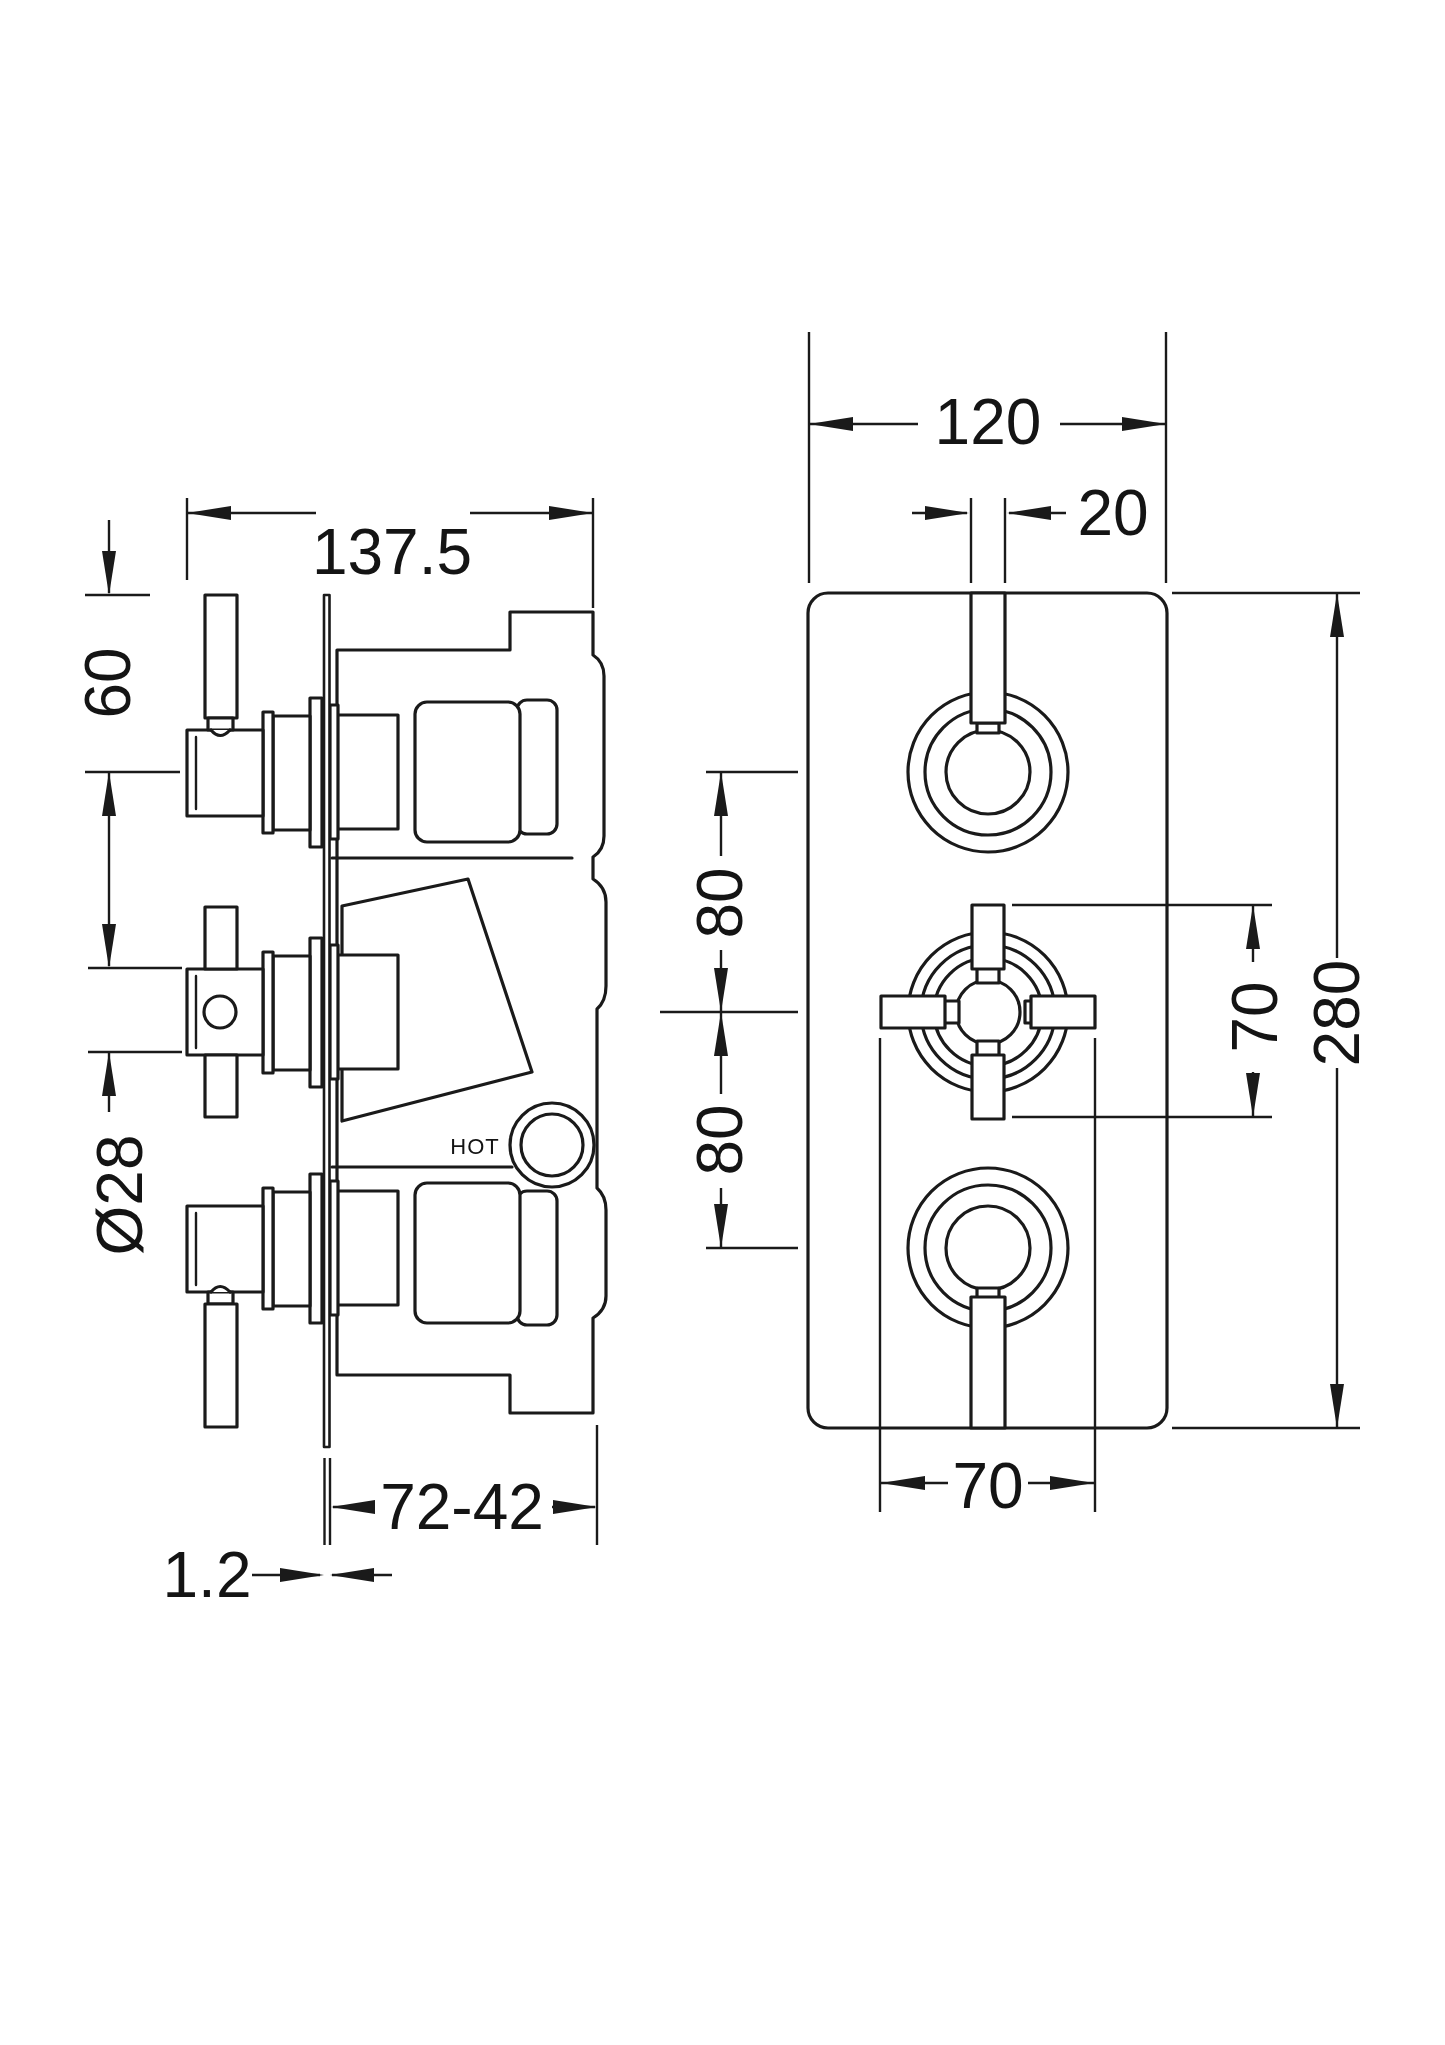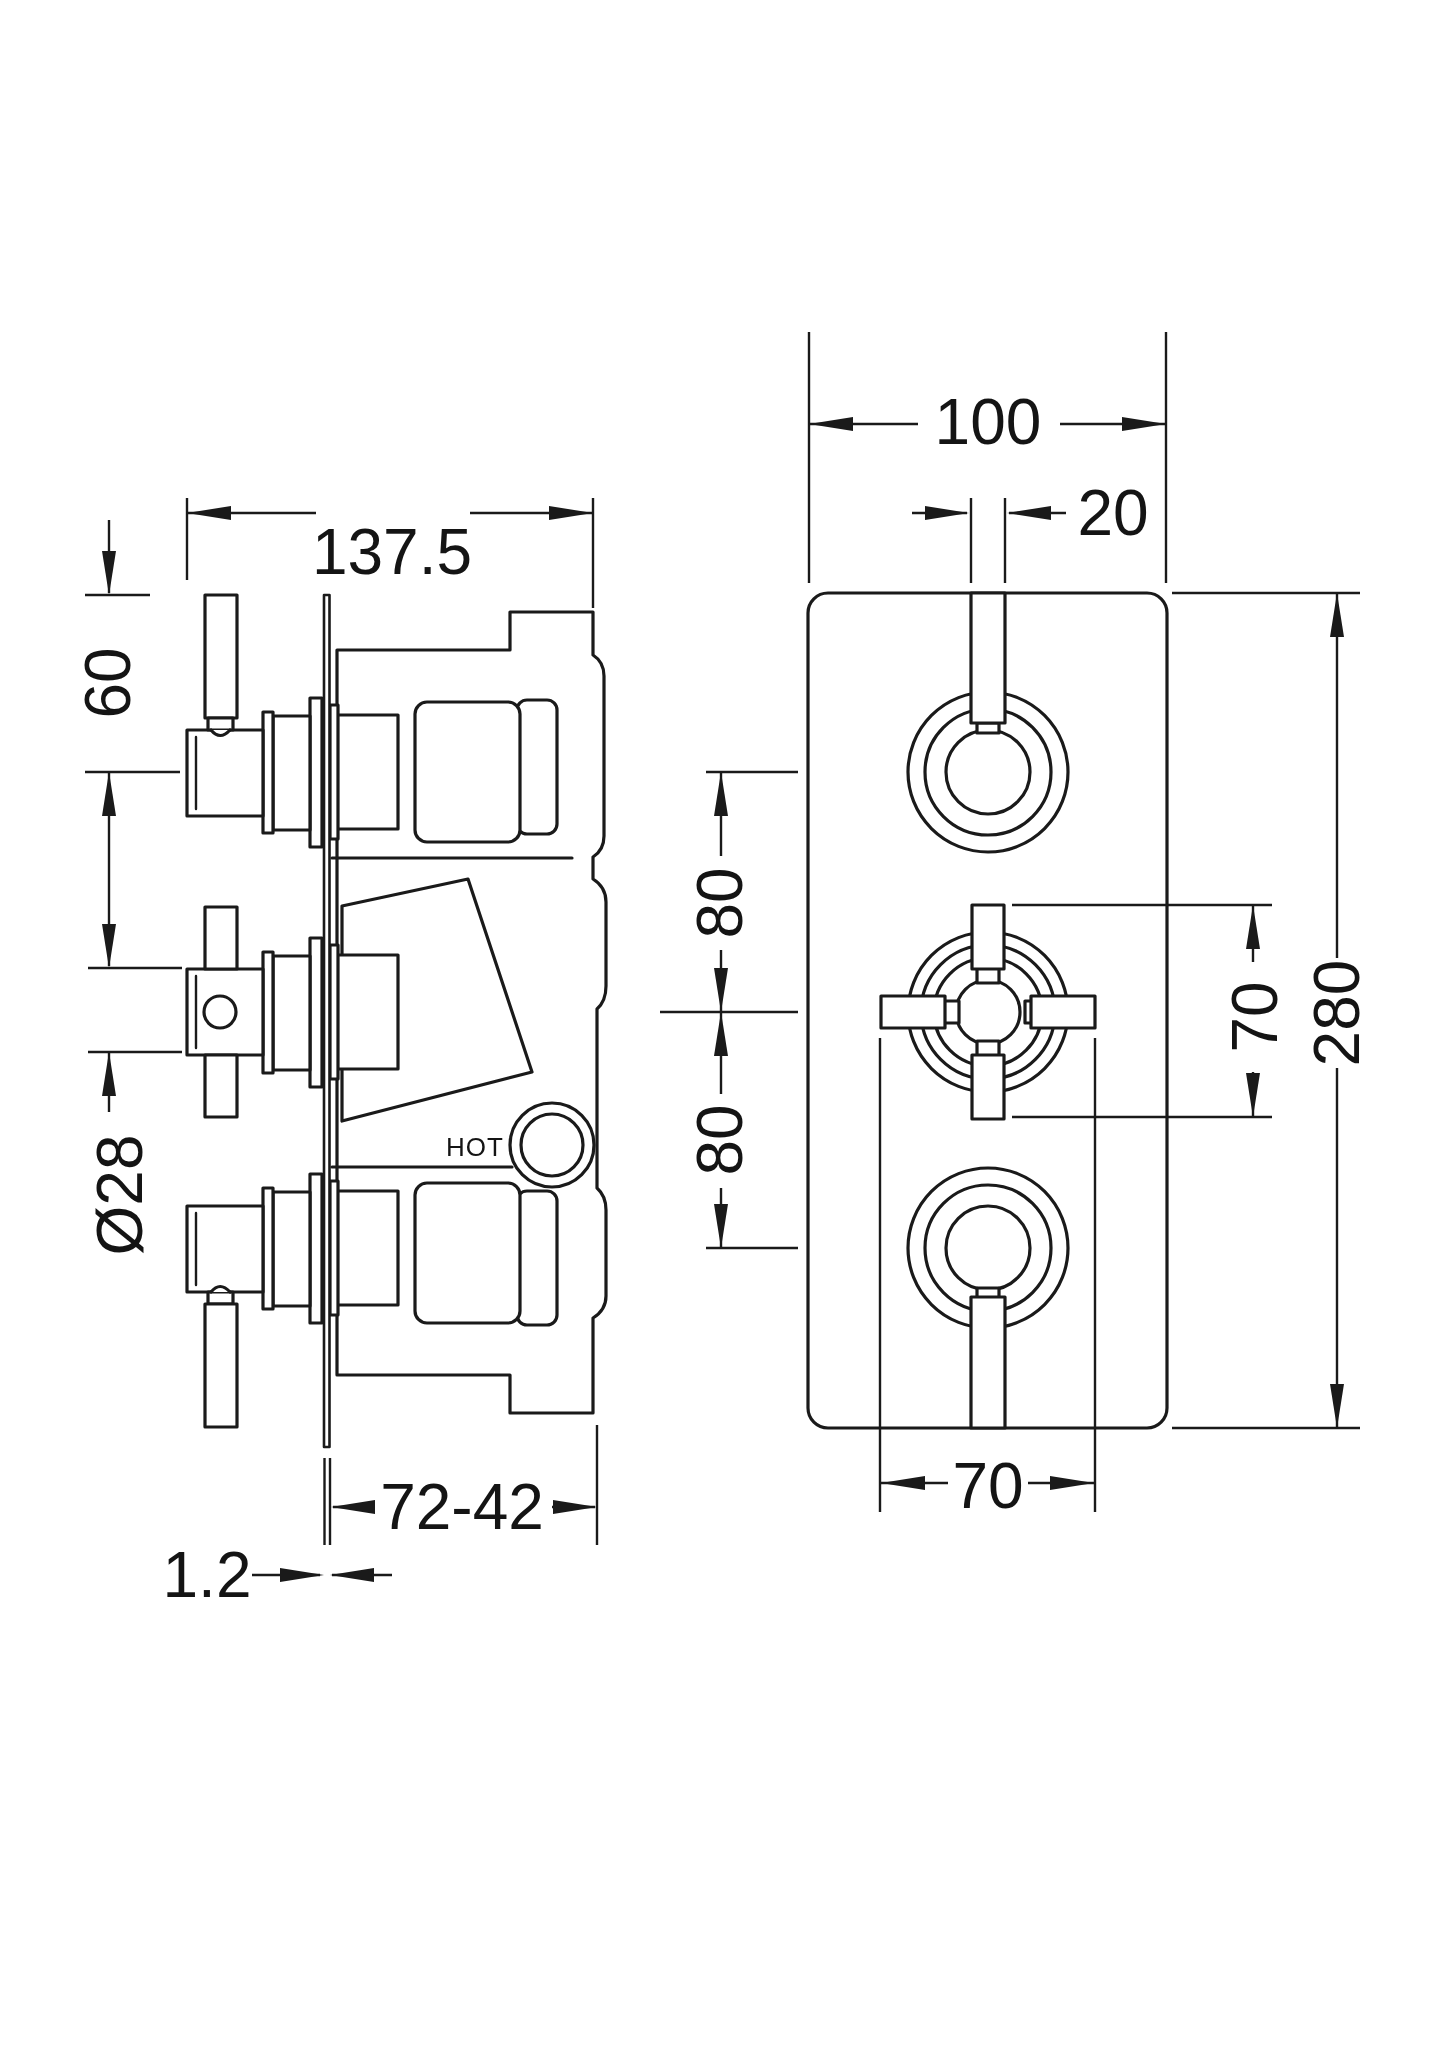--- a/index.html
+++ b/index.html
@@ -16,21 +16,21 @@
     transform:translate(-50%,-50%);
     font-size:64px;
     color:#141414;
     white-space:nowrap;
     line-height:1;
   }
   .dim-label.rot{transform:translate(-50%,-50%) rotate(-90deg);}
   .port-label{
     position:absolute;
     transform:translate(-50%,-50%);
-    font-size:26px;
+    font-size:22px;
     letter-spacing:1px;
     color:#141414;
     white-space:nowrap;
   }
 </style>
 </head>
 <body>
 
 <div class="canvas">
 
@@ -235,21 +235,21 @@
         <polygon points="1094,1483 1050,1476 1050,1490"></polygon>
   </g>
 </svg>
 
 <div class="dim-label" style="left:392px;top:512px;margin-top:40px;">137.5</div>
 <div class="dim-label rot" style="left:108px;top:683px;">60</div>
 <div class="dim-label rot" style="left:120px;top:1195px;">Ø28</div>
 <div class="dim-label" style="left:462px;top:1507px;">72-42</div>
 <div class="dim-label" style="left:207px;top:1575px;">1.2</div>
 
-<div class="dim-label" style="left:988px;top:422px;">100</div>
+<div class="dim-label" style="left:988px;top:422px;">120</div>
 <div class="dim-label" style="left:1113px;top:513px;">20</div>
 <div class="dim-label rot" style="left:720px;top:903px;">80</div>
 <div class="dim-label rot" style="left:720px;top:1140px;">80</div>
 <div class="dim-label rot" style="left:1255px;top:1017px;">70</div>
 <div class="dim-label rot" style="left:1337px;top:1013px;">280</div>
 <div class="dim-label" style="left:988px;top:1486px;">70</div>
 
 <div class="port-label" style="left:475px;top:1147px;">HOT</div>
 
 </div>

